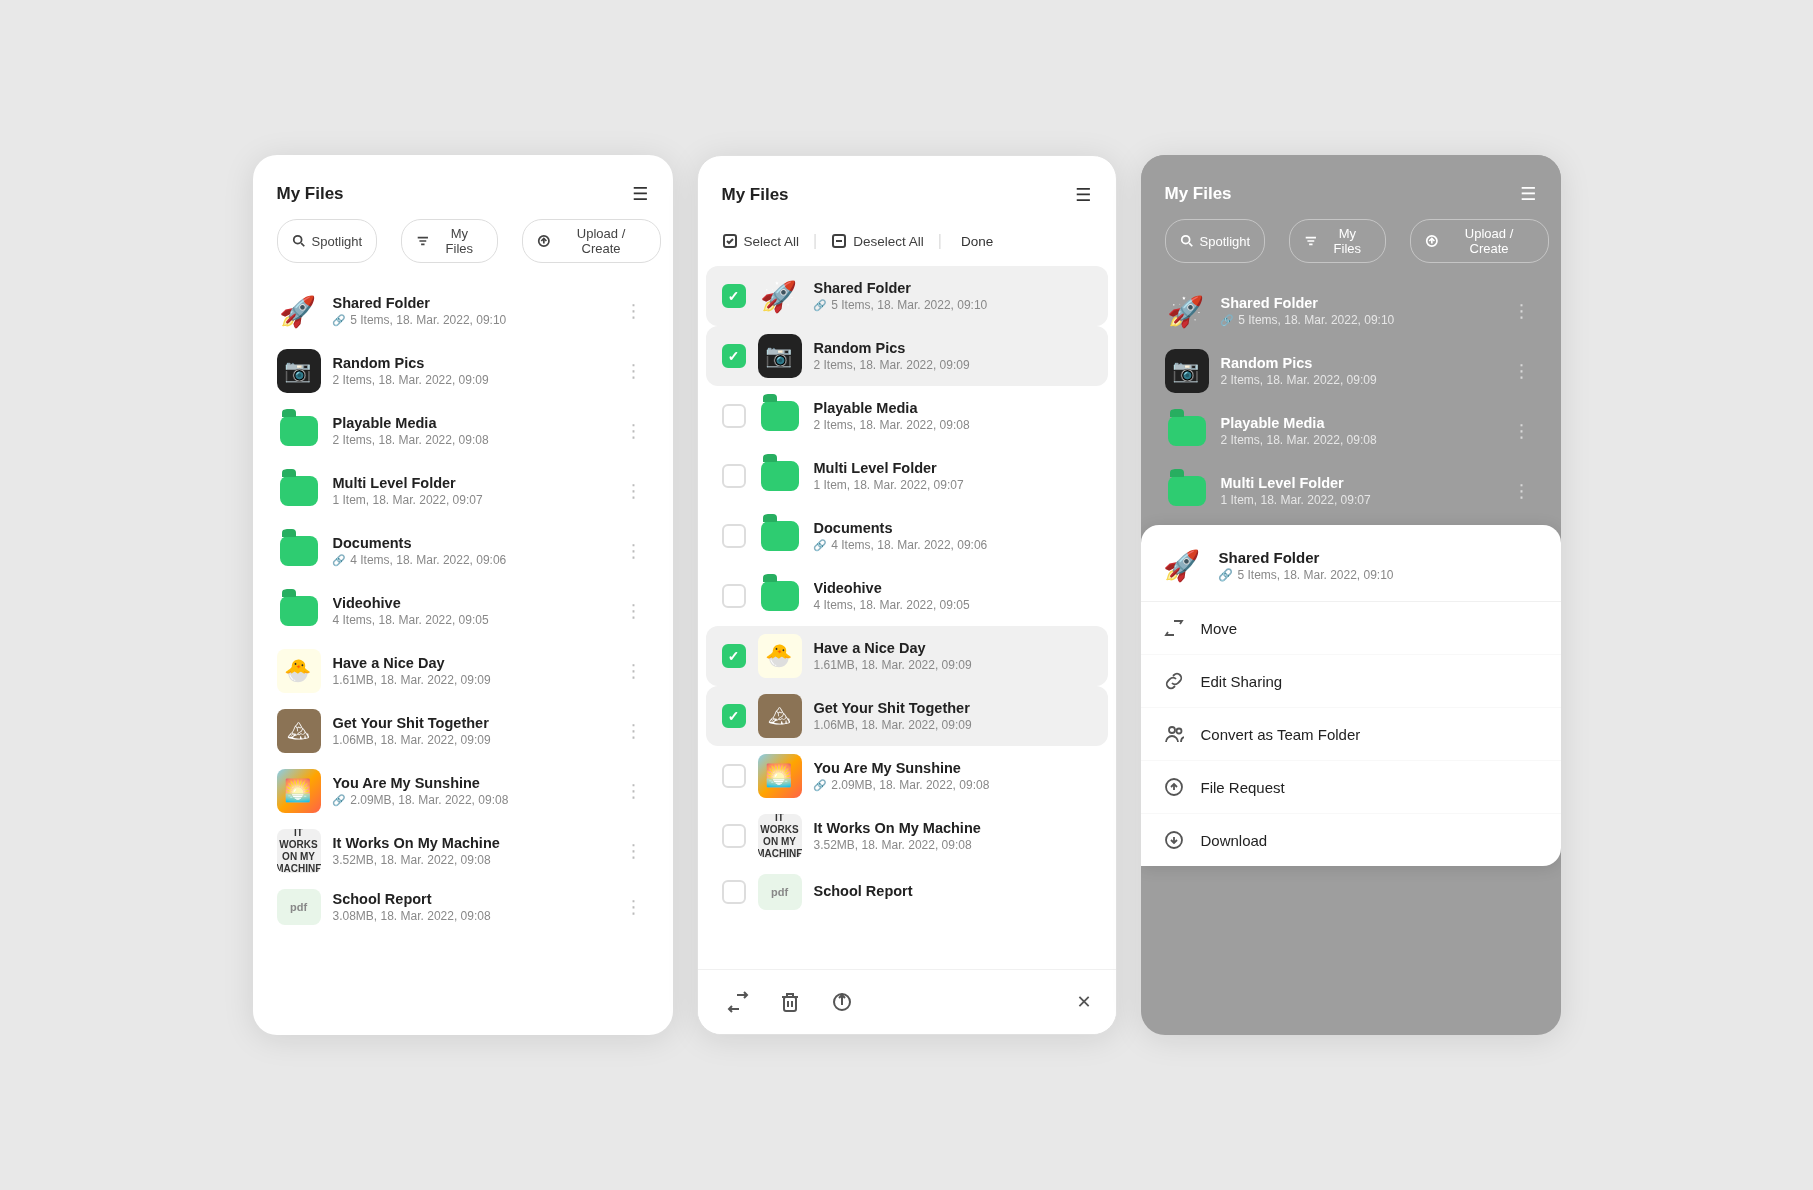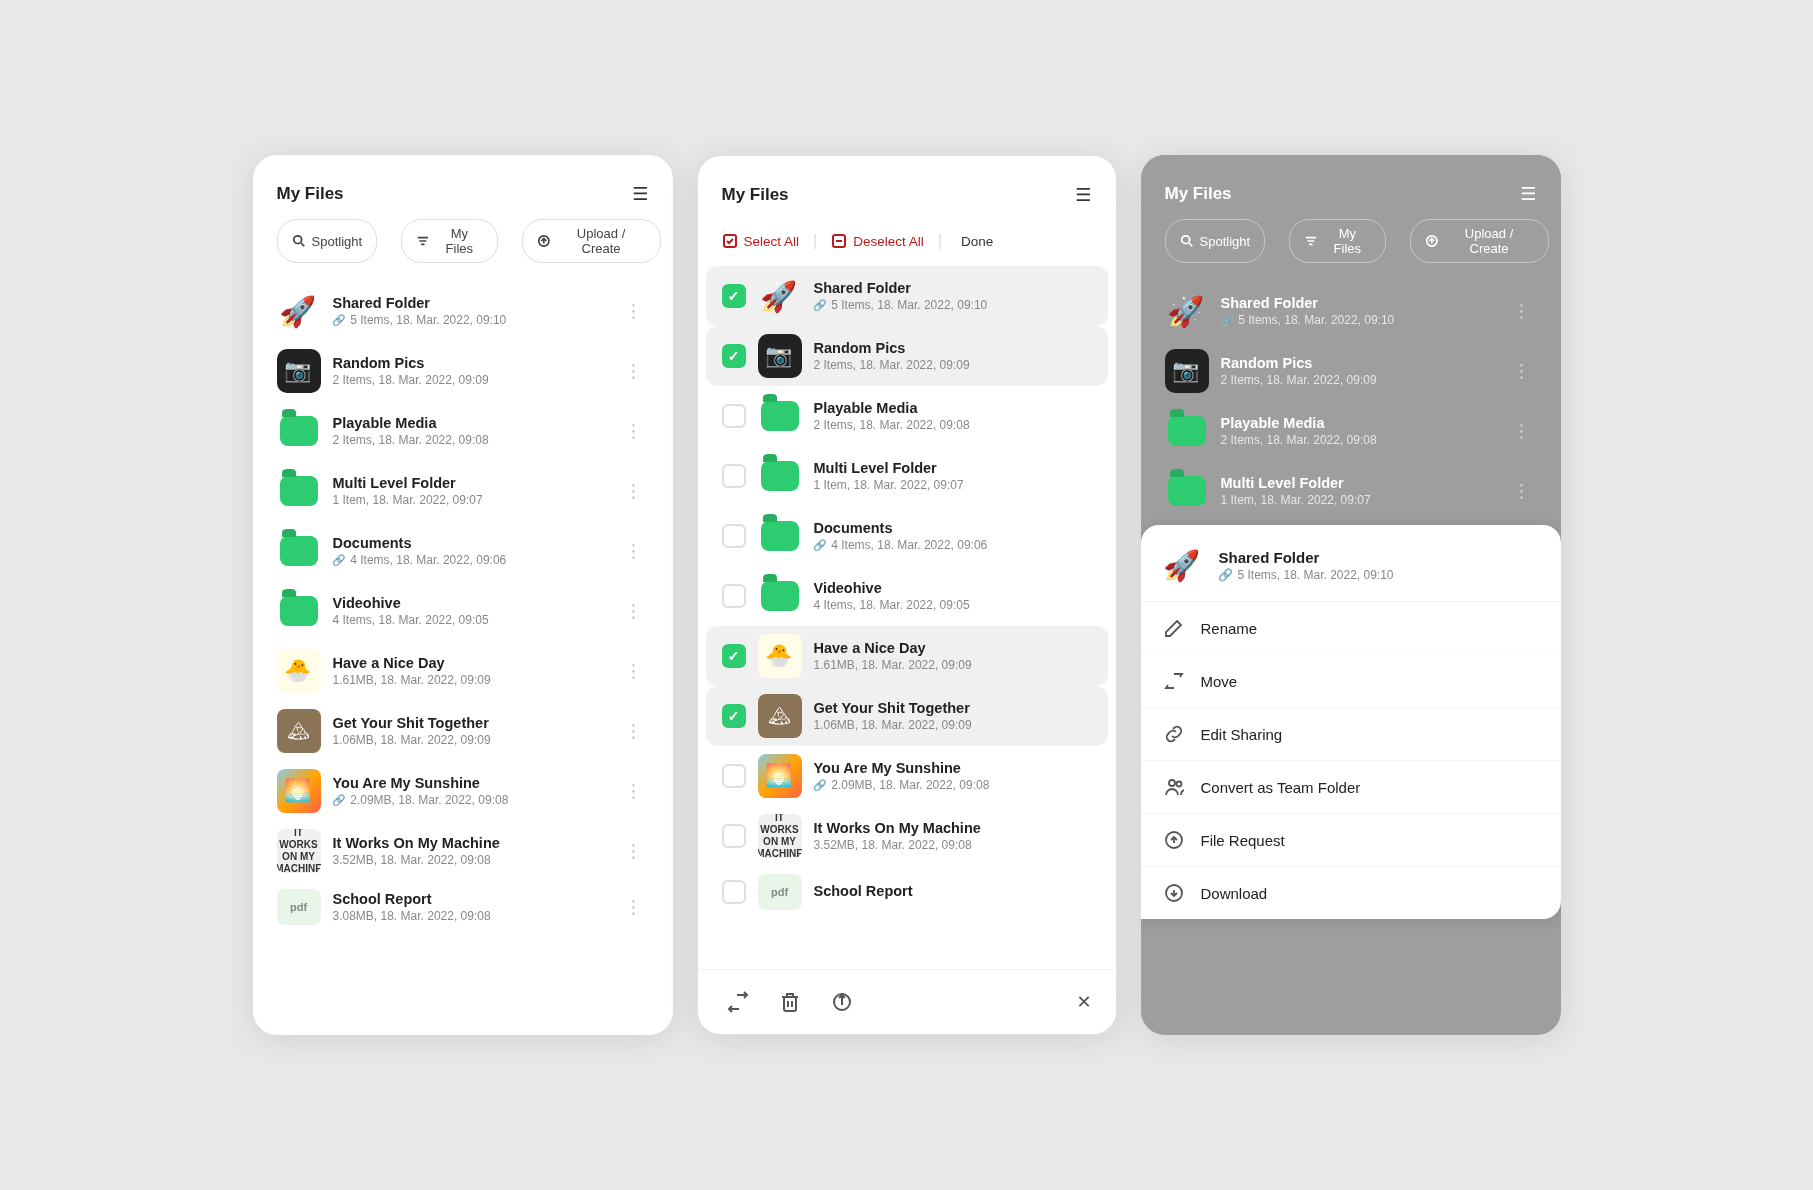--- a/index.html
+++ b/index.html
@@ -158,21 +158,21 @@
       align-items: center;
       gap: 10px;
       padding: 12px 24px 16px 24px;
     }
     .select-btn {
       display: flex;
       align-items: center;
       gap: 6px;
       font-size: 13.5px;
       font-weight: 500;
-      color: #b91c1c;
+      color: #404040;
       cursor: pointer;
       border: none;
       background: none;
       padding: 0;
     }
     .select-btn svg { width: 16px; height: 16px; }
     .select-separator { color: #ddd; margin: 0 4px; }
     .done-btn {
       display: flex;
       align-items: center;
@@ -751,28 +751,20 @@
         <div class="context-header">
           <div class="context-file-icon rocket-img">🚀</div>
           <div>
             <div class="context-file-name">Shared Folder</div>
             <div class="context-file-meta">
               <span class="link-icon">🔗</span>5 Items, 18. Mar. 2022, 09:10
             </div>
           </div>
         </div>
 
-        <div class="context-menu-item">
-          <span class="context-icon">
-            <svg viewBox="0 0 20 20" fill="none" stroke="#555" stroke-width="1.8" width="20" height="20">
-                <path d="M13 3l4 4L6 18H2v-4L13 3z"></path>
-              </svg>
-          </span>
-          <span>Rename</span>
-        </div>
         <div class="context-menu-item">
           <span class="context-icon">
             <svg viewBox="0 0 20 20" fill="none" stroke="#555" stroke-width="1.8" width="20" height="20">
                 <polyline points="4,14 2,17 5,17"></polyline>
                 <line x1="2" y1="17" x2="10" y2="17"></line>
                 <polyline points="16,6 18,3 15,3"></polyline>
                 <line x1="18" y1="3" x2="10" y2="3"></line>
               </svg>
           </span>
           <span>Move</span>

